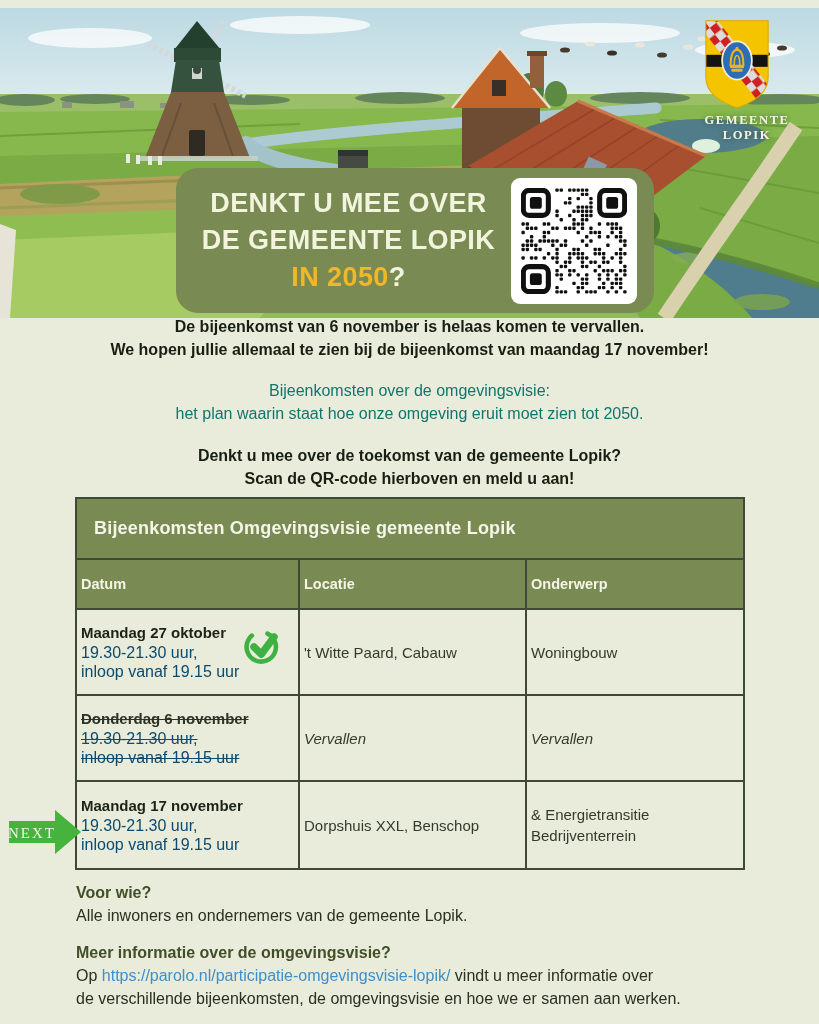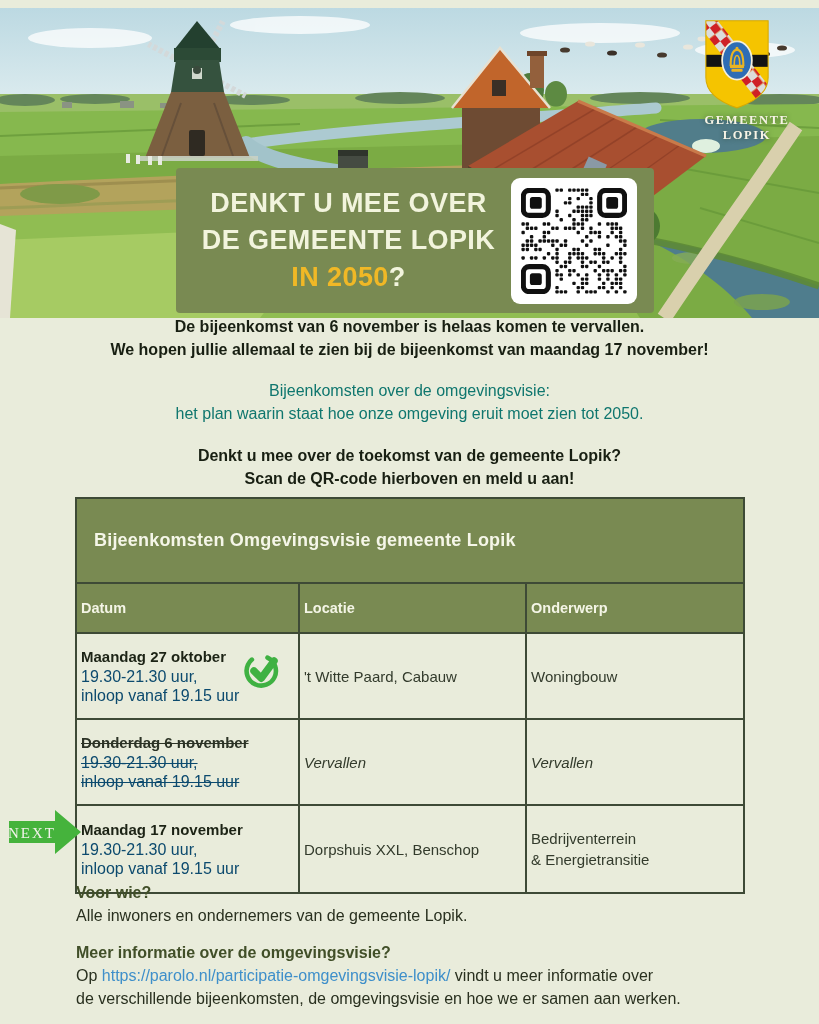--- a/index.html
+++ b/index.html
@@ -10,37 +10,37 @@
   
   .photo{position:absolute;left:0;top:8px;width:803px;height:310px;}
   .photo svg{display:block;}
   
   .logo{position:absolute;top:10px;right:10px;width:92px;text-align:center;}
   .logo-text{font-family:"Liberation Serif",serif;color:#f7f4e6;font-size:12.5px;
     letter-spacing:1.6px;line-height:15px;margin-top:3px;font-weight:bold;
     text-shadow:0 0 5px rgba(35,55,30,.65);}
   
   .title-box{position:absolute;left:176px;top:160px;width:478px;height:145px;
-    background:#798a52;border-radius:4px;display:flex;align-items:center;}
+    background:#798a52;border-radius:22px;display:flex;align-items:center;}
   .title-text{flex:1;text-align:center;font-weight:bold;font-size:27px;line-height:37px;
     color:#f2f4dd;letter-spacing:.4px;padding-left:10px;}
   .hl{color:#f0b826;}
   .qr-box{width:126px;height:126px;background:#ffffff;border-radius:9px;margin-right:17px;
     flex:0 0 auto;display:flex;align-items:center;justify-content:center;}
   
   .intro{position:absolute;left:0;top:310px;width:819px;text-align:center;padding-top:5px;}
   .intro p{margin:0;font-size:16px;line-height:23px;color:#0f766e;}
   .intro p.b{font-weight:bold;color:#181f12;}
   .mb1{margin-bottom:18px !important;}
   .mb2{margin-bottom:19px !important;}
   
   .meet-table{position:absolute;left:75px;top:497px;width:670px;
     border:2px solid #3e4a36;box-sizing:border-box;background:#e9ecdb;}
   .t-title{background:#798a52;color:#f5f6e8;font-weight:bold;font-size:18px;
-    height:59px;display:flex;align-items:center;padding:12px 17px;
+    height:59px;display:flex;align-items:center;padding:0 17px;
     border-bottom:2px solid #3e4a36;letter-spacing:.2px;}
   .t-grid{display:grid;grid-template-columns:223px 227px 216px;}
   .row{display:contents;}
   .cell{box-sizing:border-box;border-right:2px solid #3e4a36;border-bottom:2px solid #3e4a36;
     padding:12px 4px;display:flex;flex-direction:column;justify-content:center;position:relative;}
   .cell.last-col{border-right:none;}
   .last-row .cell{border-bottom:none;}
   .hcell{background:#798a52;color:#f4f5e6;font-weight:bold;font-size:14.5px;
     height:50px;justify-content:center;}
   .bcell{min-height:86px;font-size:15px;color:#333b2c;line-height:21px;}
@@ -515,22 +515,22 @@
     <div class="row last-row">
       <div class="cell bcell">
         <span class="date-title">Maandag 17 november</span>
         <span class="time">19.30-21.30 uur,</span>
         <span class="time">inloop vanaf 19.15 uur</span>
       </div>
       <div class="cell bcell">
           <span>Dorpshuis XXL, Benschop</span>
         </div>
       <div class="cell bcell last-col">
+          <span>&amp; Energietransitie</span>
           <span>Bedrijventerrein</span>
-          <span>&amp; Energietransitie</span>
         </div>
     </div>
   </div>
 
   <div class="next-arrow">
     <svg viewBox="0 0 74 48" width="74" height="48">
       <polygon points="0,13 46,13 46,2 72,24 46,46 46,35 0,35" fill="#45b33c"></polygon>
       <text x="23" y="30" text-anchor="middle" font-family="Liberation Serif, serif" font-size="15" letter-spacing="2" fill="#f2f2ea">NEXT</text>
     </svg>
   </div>

